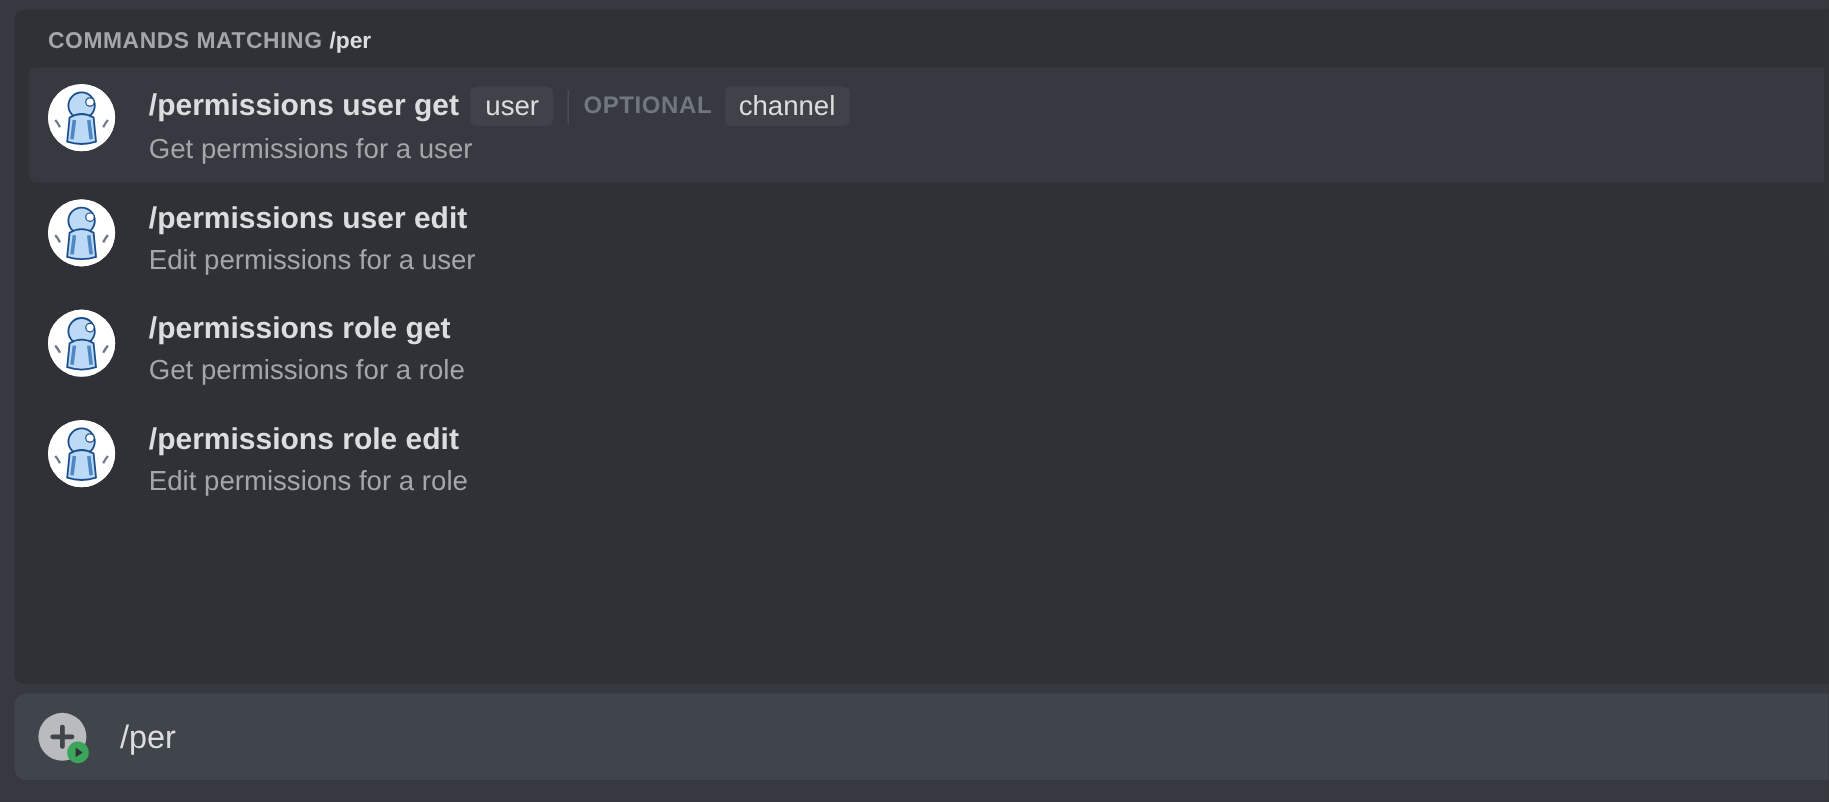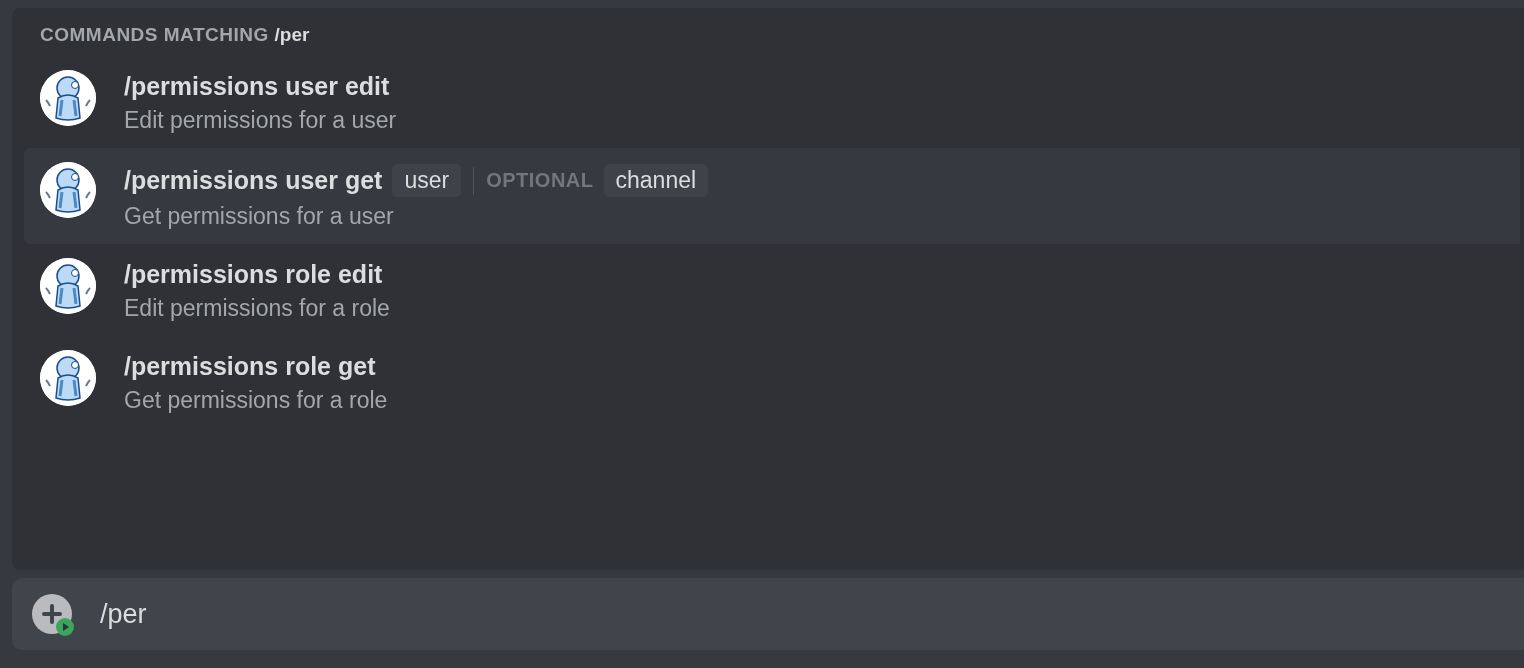--- a/index.html
+++ b/index.html
@@ -182,38 +182,20 @@
   }
 </style>
 </head>
 <body>
 
 <div class="suggestions-panel">
   <div class="header">
     <span class="header-label">COMMANDS MATCHING </span><span class="header-query">/per</span>
   </div>
   <div class="command-list" id="command-list">
-      <div class="command-item">
-        <div class="bot-avatar"><svg viewBox="0 0 56 56">
-    <circle cx="28" cy="28" r="28" fill="#ffffff"></circle>
-    <circle cx="28" cy="18" r="11" fill="#bcd9f5" stroke="#1a4d8c" stroke-width="1.5"></circle>
-    <circle cx="35" cy="15" r="3.5" fill="#ffffff" stroke="#1a4d8c" stroke-width="1"></circle>
-    <path d="M18 28 Q28 22 38 28 L40 48 Q28 52 16 48 Z" fill="#bcd9f5" stroke="#1a4d8c" stroke-width="1.5"></path>
-    <path d="M22 30 L20 46" stroke="#4d87c4" stroke-width="3" fill="none"></path>
-    <path d="M34 30 L36 46" stroke="#4d87c4" stroke-width="3" fill="none"></path>
-    <path d="M10 36 Q8 32 6 30" stroke="#6b7a8c" stroke-width="2" fill="none"></path>
-    <path d="M46 36 Q48 32 50 30" stroke="#6b7a8c" stroke-width="2" fill="none"></path>
-  </svg></div>
-        <div class="command-content">
-          <div class="command-line">
-            <span class="command-name">/permissions user edit</span>
-          </div>
-          <div class="command-desc">Edit permissions for a user</div>
-        </div>
-      </div>
       <div class="command-item selected">
         <div class="bot-avatar"><svg viewBox="0 0 56 56">
     <circle cx="28" cy="28" r="28" fill="#ffffff"></circle>
     <circle cx="28" cy="18" r="11" fill="#bcd9f5" stroke="#1a4d8c" stroke-width="1.5"></circle>
     <circle cx="35" cy="15" r="3.5" fill="#ffffff" stroke="#1a4d8c" stroke-width="1"></circle>
     <path d="M18 28 Q28 22 38 28 L40 48 Q28 52 16 48 Z" fill="#bcd9f5" stroke="#1a4d8c" stroke-width="1.5"></path>
     <path d="M22 30 L20 46" stroke="#4d87c4" stroke-width="3" fill="none"></path>
     <path d="M34 30 L36 46" stroke="#4d87c4" stroke-width="3" fill="none"></path>
     <path d="M10 36 Q8 32 6 30" stroke="#6b7a8c" stroke-width="2" fill="none"></path>
     <path d="M46 36 Q48 32 50 30" stroke="#6b7a8c" stroke-width="2" fill="none"></path>
@@ -235,41 +217,59 @@
     <circle cx="28" cy="18" r="11" fill="#bcd9f5" stroke="#1a4d8c" stroke-width="1.5"></circle>
     <circle cx="35" cy="15" r="3.5" fill="#ffffff" stroke="#1a4d8c" stroke-width="1"></circle>
     <path d="M18 28 Q28 22 38 28 L40 48 Q28 52 16 48 Z" fill="#bcd9f5" stroke="#1a4d8c" stroke-width="1.5"></path>
     <path d="M22 30 L20 46" stroke="#4d87c4" stroke-width="3" fill="none"></path>
     <path d="M34 30 L36 46" stroke="#4d87c4" stroke-width="3" fill="none"></path>
     <path d="M10 36 Q8 32 6 30" stroke="#6b7a8c" stroke-width="2" fill="none"></path>
     <path d="M46 36 Q48 32 50 30" stroke="#6b7a8c" stroke-width="2" fill="none"></path>
   </svg></div>
         <div class="command-content">
           <div class="command-line">
+            <span class="command-name">/permissions user edit</span>
+          </div>
+          <div class="command-desc">Edit permissions for a user</div>
+        </div>
+      </div>
+      <div class="command-item">
+        <div class="bot-avatar"><svg viewBox="0 0 56 56">
+    <circle cx="28" cy="28" r="28" fill="#ffffff"></circle>
+    <circle cx="28" cy="18" r="11" fill="#bcd9f5" stroke="#1a4d8c" stroke-width="1.5"></circle>
+    <circle cx="35" cy="15" r="3.5" fill="#ffffff" stroke="#1a4d8c" stroke-width="1"></circle>
+    <path d="M18 28 Q28 22 38 28 L40 48 Q28 52 16 48 Z" fill="#bcd9f5" stroke="#1a4d8c" stroke-width="1.5"></path>
+    <path d="M22 30 L20 46" stroke="#4d87c4" stroke-width="3" fill="none"></path>
+    <path d="M34 30 L36 46" stroke="#4d87c4" stroke-width="3" fill="none"></path>
+    <path d="M10 36 Q8 32 6 30" stroke="#6b7a8c" stroke-width="2" fill="none"></path>
+    <path d="M46 36 Q48 32 50 30" stroke="#6b7a8c" stroke-width="2" fill="none"></path>
+  </svg></div>
+        <div class="command-content">
+          <div class="command-line">
+            <span class="command-name">/permissions role get</span>
+          </div>
+          <div class="command-desc">Get permissions for a role</div>
+        </div>
+      </div>
+      <div class="command-item">
+        <div class="bot-avatar"><svg viewBox="0 0 56 56">
+    <circle cx="28" cy="28" r="28" fill="#ffffff"></circle>
+    <circle cx="28" cy="18" r="11" fill="#bcd9f5" stroke="#1a4d8c" stroke-width="1.5"></circle>
+    <circle cx="35" cy="15" r="3.5" fill="#ffffff" stroke="#1a4d8c" stroke-width="1"></circle>
+    <path d="M18 28 Q28 22 38 28 L40 48 Q28 52 16 48 Z" fill="#bcd9f5" stroke="#1a4d8c" stroke-width="1.5"></path>
+    <path d="M22 30 L20 46" stroke="#4d87c4" stroke-width="3" fill="none"></path>
+    <path d="M34 30 L36 46" stroke="#4d87c4" stroke-width="3" fill="none"></path>
+    <path d="M10 36 Q8 32 6 30" stroke="#6b7a8c" stroke-width="2" fill="none"></path>
+    <path d="M46 36 Q48 32 50 30" stroke="#6b7a8c" stroke-width="2" fill="none"></path>
+  </svg></div>
+        <div class="command-content">
+          <div class="command-line">
             <span class="command-name">/permissions role edit</span>
           </div>
           <div class="command-desc">Edit permissions for a role</div>
-        </div>
-      </div>
-      <div class="command-item">
-        <div class="bot-avatar"><svg viewBox="0 0 56 56">
-    <circle cx="28" cy="28" r="28" fill="#ffffff"></circle>
-    <circle cx="28" cy="18" r="11" fill="#bcd9f5" stroke="#1a4d8c" stroke-width="1.5"></circle>
-    <circle cx="35" cy="15" r="3.5" fill="#ffffff" stroke="#1a4d8c" stroke-width="1"></circle>
-    <path d="M18 28 Q28 22 38 28 L40 48 Q28 52 16 48 Z" fill="#bcd9f5" stroke="#1a4d8c" stroke-width="1.5"></path>
-    <path d="M22 30 L20 46" stroke="#4d87c4" stroke-width="3" fill="none"></path>
-    <path d="M34 30 L36 46" stroke="#4d87c4" stroke-width="3" fill="none"></path>
-    <path d="M10 36 Q8 32 6 30" stroke="#6b7a8c" stroke-width="2" fill="none"></path>
-    <path d="M46 36 Q48 32 50 30" stroke="#6b7a8c" stroke-width="2" fill="none"></path>
-  </svg></div>
-        <div class="command-content">
-          <div class="command-line">
-            <span class="command-name">/permissions role get</span>
-          </div>
-          <div class="command-desc">Get permissions for a role</div>
         </div>
       </div>
     </div>
 </div>
 
 <div class="input-bar">
   <div class="add-icon">
     <div class="add-badge"></div>
   </div>
   <span class="input-text">/per</span>

